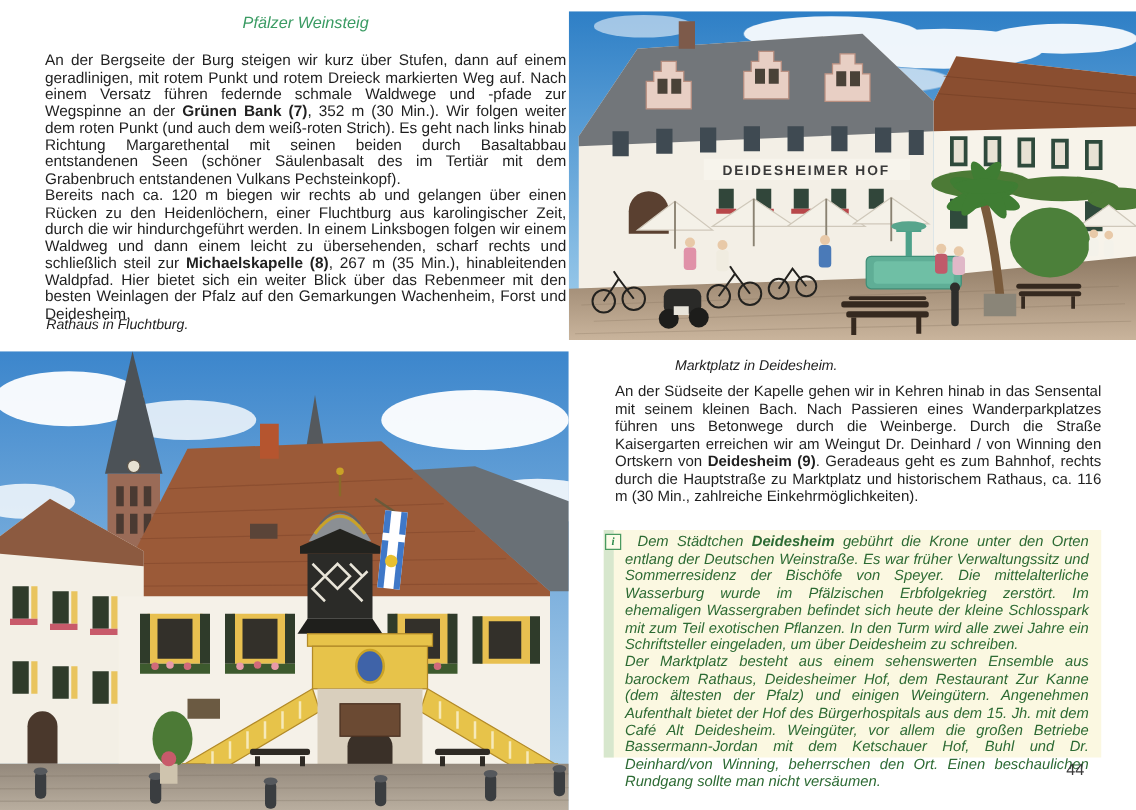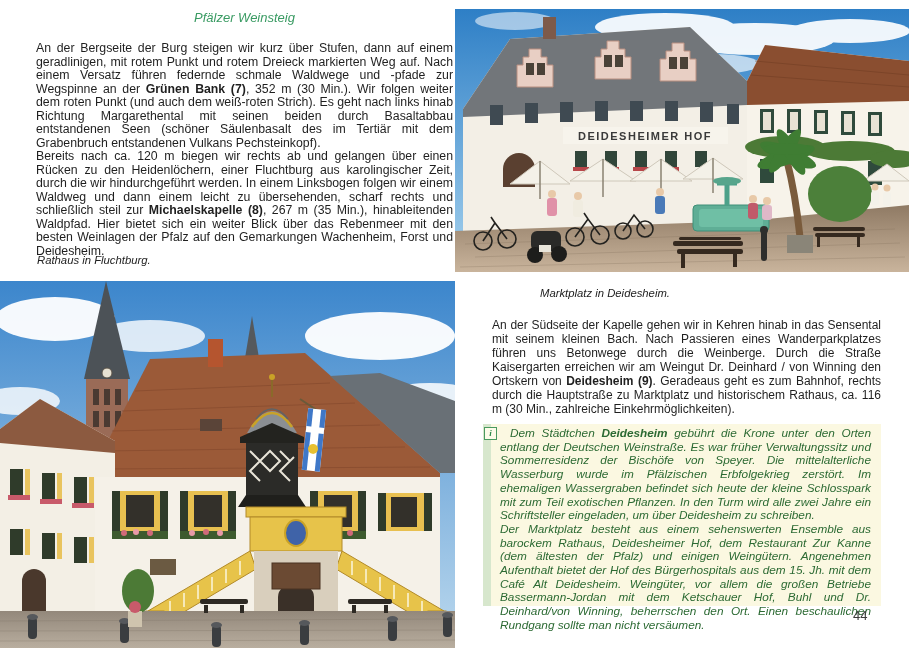--- a/index.html
+++ b/index.html
@@ -7,21 +7,21 @@
     width:909px;height:648px;position:relative;background:#ffffff;
     font-family:"Liberation Sans", sans-serif;color:#1f1f1f;overflow:hidden;
   }
   .page-header{
     position:absolute;left:36px;top:10px;width:417px;text-align:center;
     font-style:italic;font-size:13px;color:#3a9b63;
   }
   .col{position:absolute;text-align:justify;}
   .col p{margin:0;}
   .left-col{left:36px;top:42px;width:417px;font-size:12.3px;line-height:13.5px;}
-  .right-col{left:492px;top:318px;width:389px;font-size:12px;line-height:14px;}
+  .right-col{left:492px;top:306px;width:389px;font-size:12px;line-height:14px;}
   .caption{
     position:absolute;font-style:italic;font-size:11.3px;color:#222;
   }
   .caption-rathaus{left:37px;top:254px;}
   .caption-marktplatz{left:492px;top:287px;margin-left:48px;}
   .photo{position:absolute;display:block;}
   .photo-marktplatz{left:455px;top:9px;width:454px;height:263px;}
   .photo-rathaus{left:0;top:281px;width:455px;height:367px;}
   .info-box{
     position:absolute;left:483px;top:424px;width:398px;height:182px;

